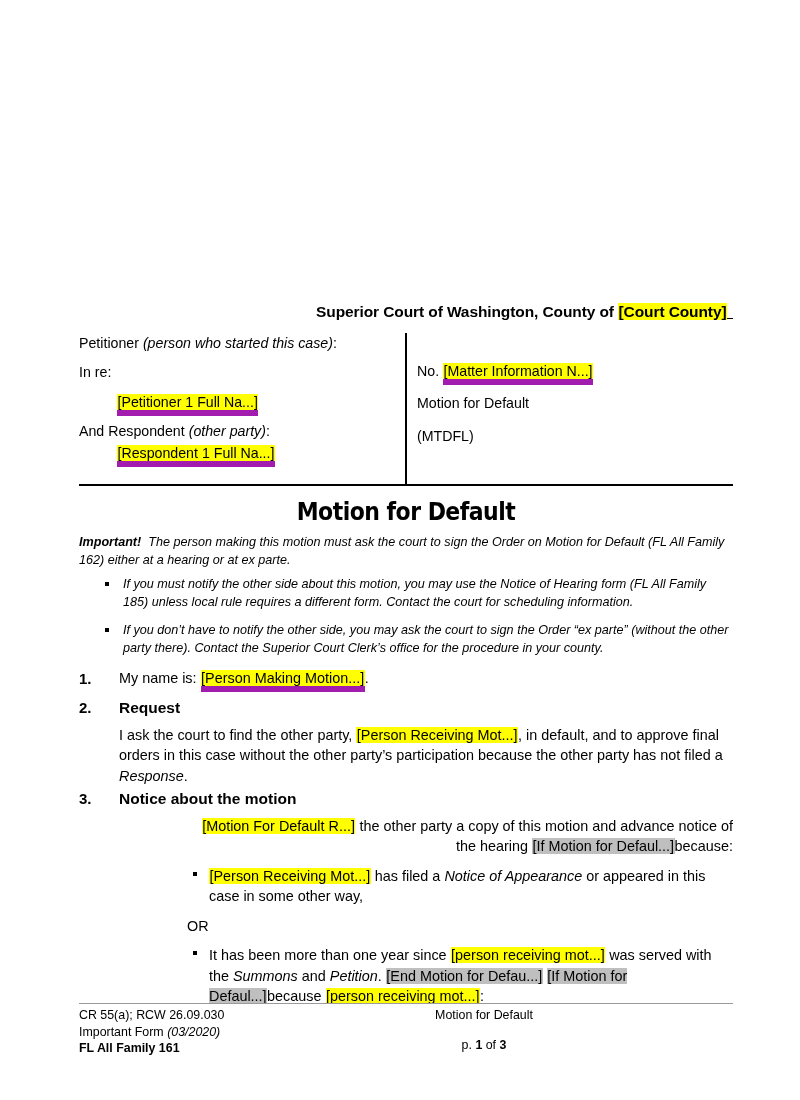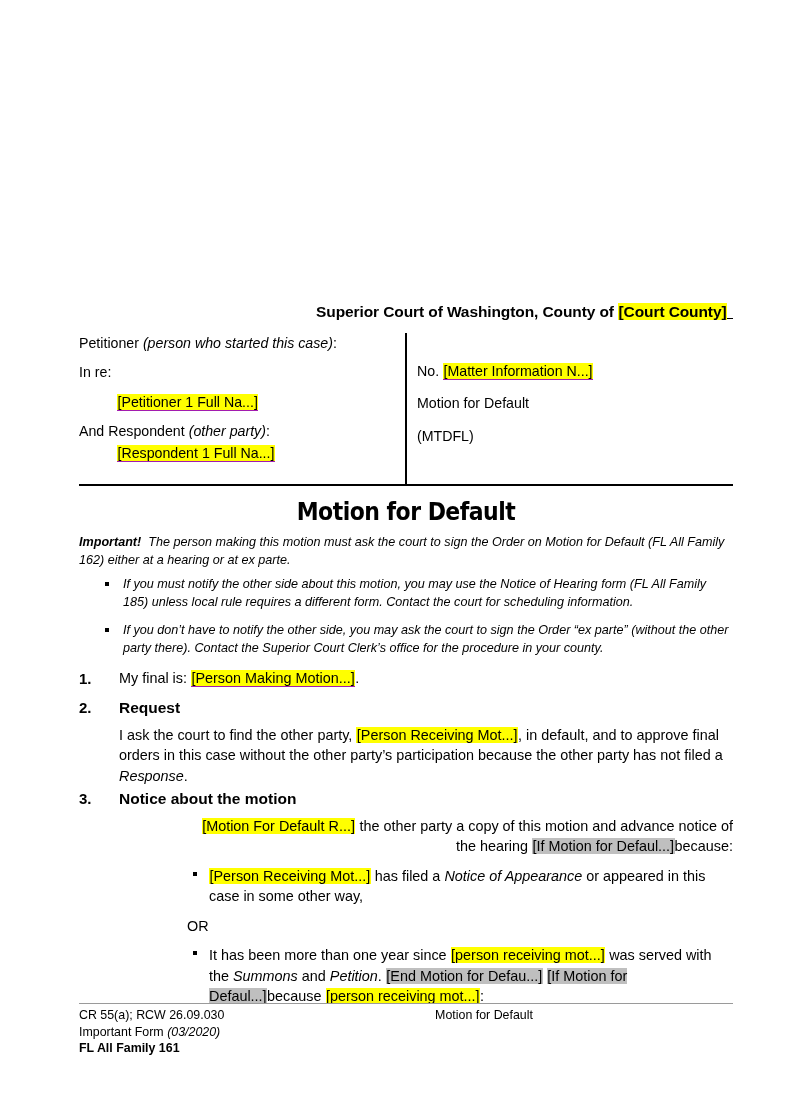--- a/index.html
+++ b/index.html
@@ -200,21 +200,21 @@
   }
   .b2 { margin-top: 9px; }
 
   
   .hl {
     background: #ffff00;
     padding: 0 0.5px;
   }
   .hl-ul {
     background: #ffff00;
-    border-bottom: 1px solid #a21caf;
+    border-bottom: 6px solid #a21caf;
     padding: 0 0.5px;
   }
   .gr {
     background: #bfbfbf;
     padding: 0 0.5px;
   }
 
   
   .footer-rule {
     position: absolute;
@@ -293,21 +293,21 @@
   </div>
 
   <ul class="bullets">
     <li class="sq"><span>If you must notify the other side about this motion, you may use the </span><i>Notice of Hearing </i><span>form (FL All Family 185) unless local rule requires a different form. Contact the court for scheduling information.</span></li>
     <li class="sq"><span>If you don’t have to notify the other side, you may ask the court to sign the Order “ex parte” (without the other party there). Contact the Superior Court Clerk’s office for the procedure in your county.</span></li>
   </ul>
 
   <div class="item" id="item1">
     <span class="item-num">1.</span>
     <div class="item-body">
-      <p class="item-p"><span>My final is: </span><span class="hl-ul">[Person Making Motion...]</span><span>.</span></p>
+      <p class="item-p"><span>My name is: </span><span class="hl-ul">[Person Making Motion...]</span><span>.</span></p>
     </div>
   </div>
 
   <div class="item" id="item2">
     <span class="item-num">2.</span>
     <div class="item-body">
       <p class="item-head">Request</p>
       <p class="item-p"><span>I ask the court to find the other party, </span><span class="hl">[Person Receiving Mot...]</span><span>, in default, and to approve final orders in this case without the other party’s participation because the other party has not filed a </span><i>Response</i><span>.</span></p>
     </div>
   </div>
@@ -332,15 +332,16 @@
   </div>
 
   <div class="footer-rule"></div>
   <div class="footer">
     <div class="f-left">
       <div>CR 55(a); RCW 26.09.030</div>
       <div><span>Important Form </span><i>(03/2020)</i></div>
       <div class="f-bold">FL All Family 161</div>
     </div>
     <div class="f-center">Motion for Default</div>
+    <div class="f-page"><span>p. </span><span class="f-bold">1</span><span> of </span><span class="f-bold">3</span></div>
   </div>
 
 </div>
 
 </body></html>

